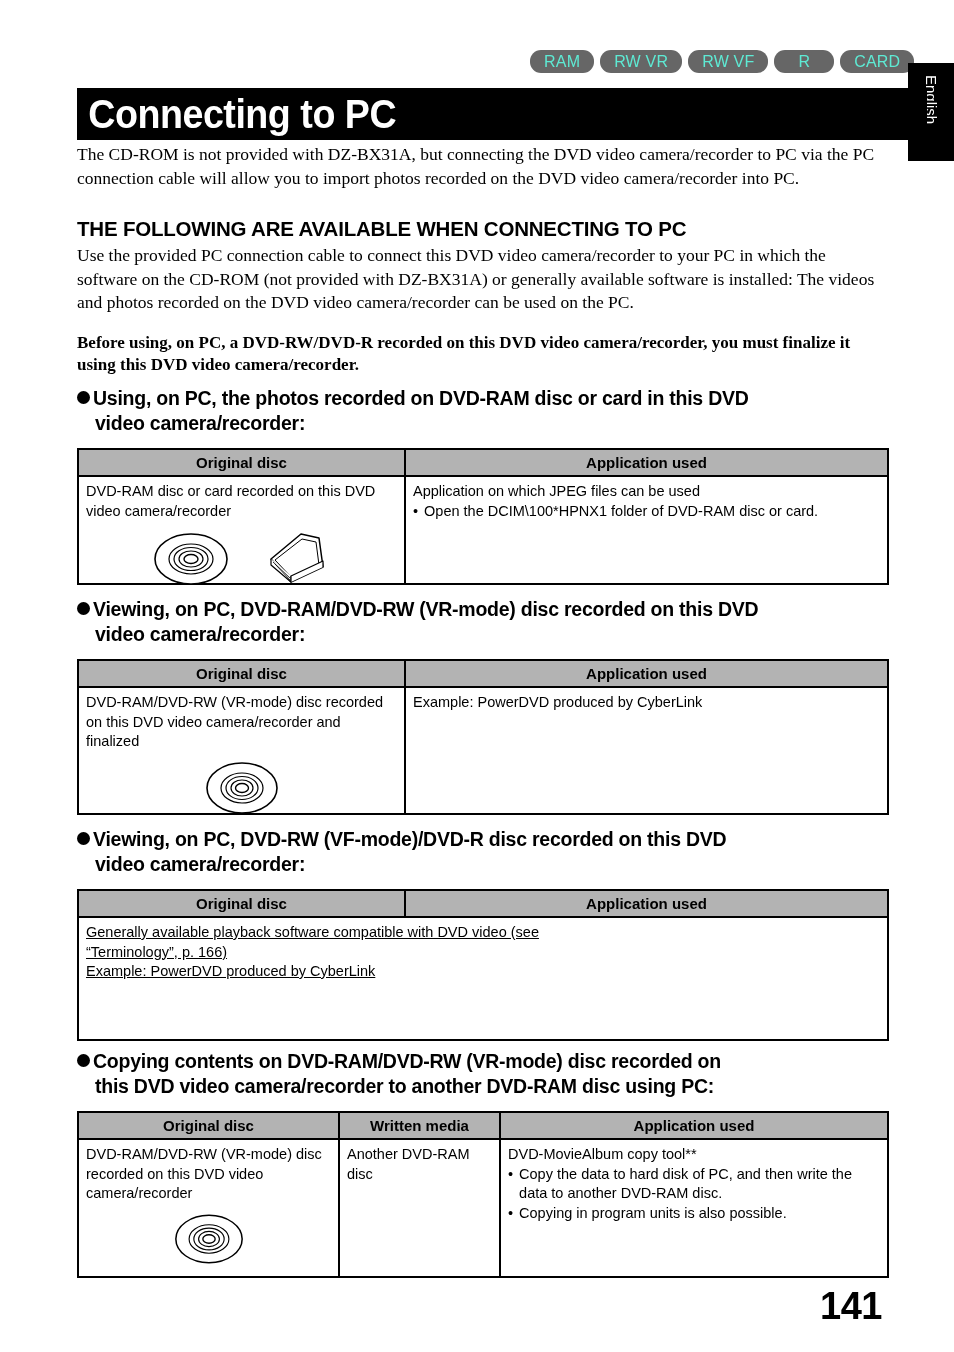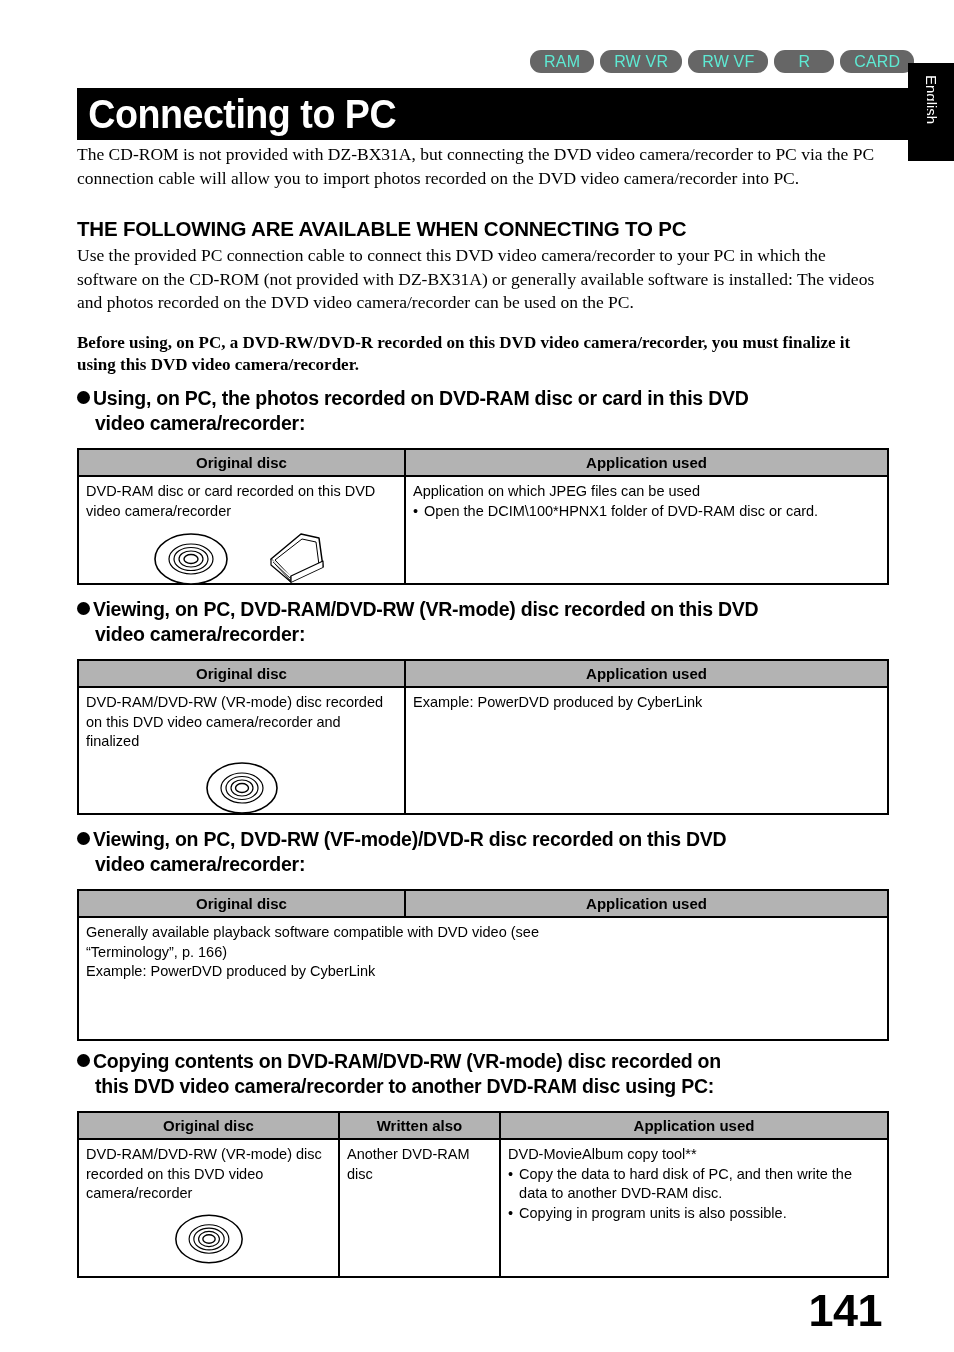--- a/index.html
+++ b/index.html
@@ -216,21 +216,21 @@
     margin-top: 8px;
   }
 
   
   .pageno {
     position: absolute;
     right: 72px;
     top: 1285px;
     font-family: "Liberation Sans", sans-serif;
     font-weight: bold;
-    font-size: 45px;
+    font-size: 38px;
     letter-spacing: -0.5px;
   }
 </style>
 </head>
 <body>
 
 <div class="page">
 
   <div class="badge-row">
     <div class="badge">RAM</div>
@@ -332,36 +332,36 @@
     <span class="dot"></span><span class="txt">Viewing, on PC, DVD-RW (VF-mode)/DVD-R disc recorded on this DVD</span>
     <span class="l2">video camera/recorder:</span>
   </div>
 
   <div class="tbl" style="top:889px; width:812px; height:152px;">
     <div class="hrow">
       <div class="hcell" style="width:325px;">Original disc</div>
       <div class="hcell" style="width:483px;">Application used</div>
     </div>
     <div class="brow" style="height:123px;">
-      <div class="bcell" style="width:483px;">
+      <div class="bcell" style="width:483px;text-decoration:underline;">
         <div>Generally available playback software compatible with DVD video (see “Terminology”, p. 166)</div>
         <div>Example: PowerDVD produced by CyberLink</div>
       </div>
     </div>
   </div>
 
   <div class="sect-head" style="top:1049px;">
     <span class="dot"></span><span class="txt">Copying contents on DVD-RAM/DVD-RW (VR-mode) disc recorded on</span>
     <span class="l2">this DVD video camera/recorder to another DVD-RAM disc using PC:</span>
   </div>
 
   <div class="tbl" style="top:1111px; width:812px; height:167px;">
     <div class="hrow">
       <div class="hcell" style="width:259px;">Original disc</div>
-      <div class="hcell" style="width:161px;">Written also</div>
+      <div class="hcell" style="width:161px;">Written media</div>
       <div class="hcell" style="width:388px;">Application used</div>
     </div>
     <div class="brow" style="height:138px;">
       <div class="bcell" style="width:259px;">
         <div>DVD-RAM/DVD-RW (VR-mode) disc recorded on this DVD video camera/recorder</div>
         <div class="disc-wrap">
           <svg width="72" height="54" viewBox="0 0 76 56">
             <ellipse cx="38" cy="28" rx="35" ry="25" fill="#fff" stroke="#000" stroke-width="1.6"></ellipse>
             <ellipse cx="38" cy="28" rx="21" ry="15" fill="#fff" stroke="#000" stroke-width="1.2"></ellipse>
             <ellipse cx="38" cy="28" rx="16" ry="11.5" fill="#fff" stroke="#000" stroke-width="1.2"></ellipse>

